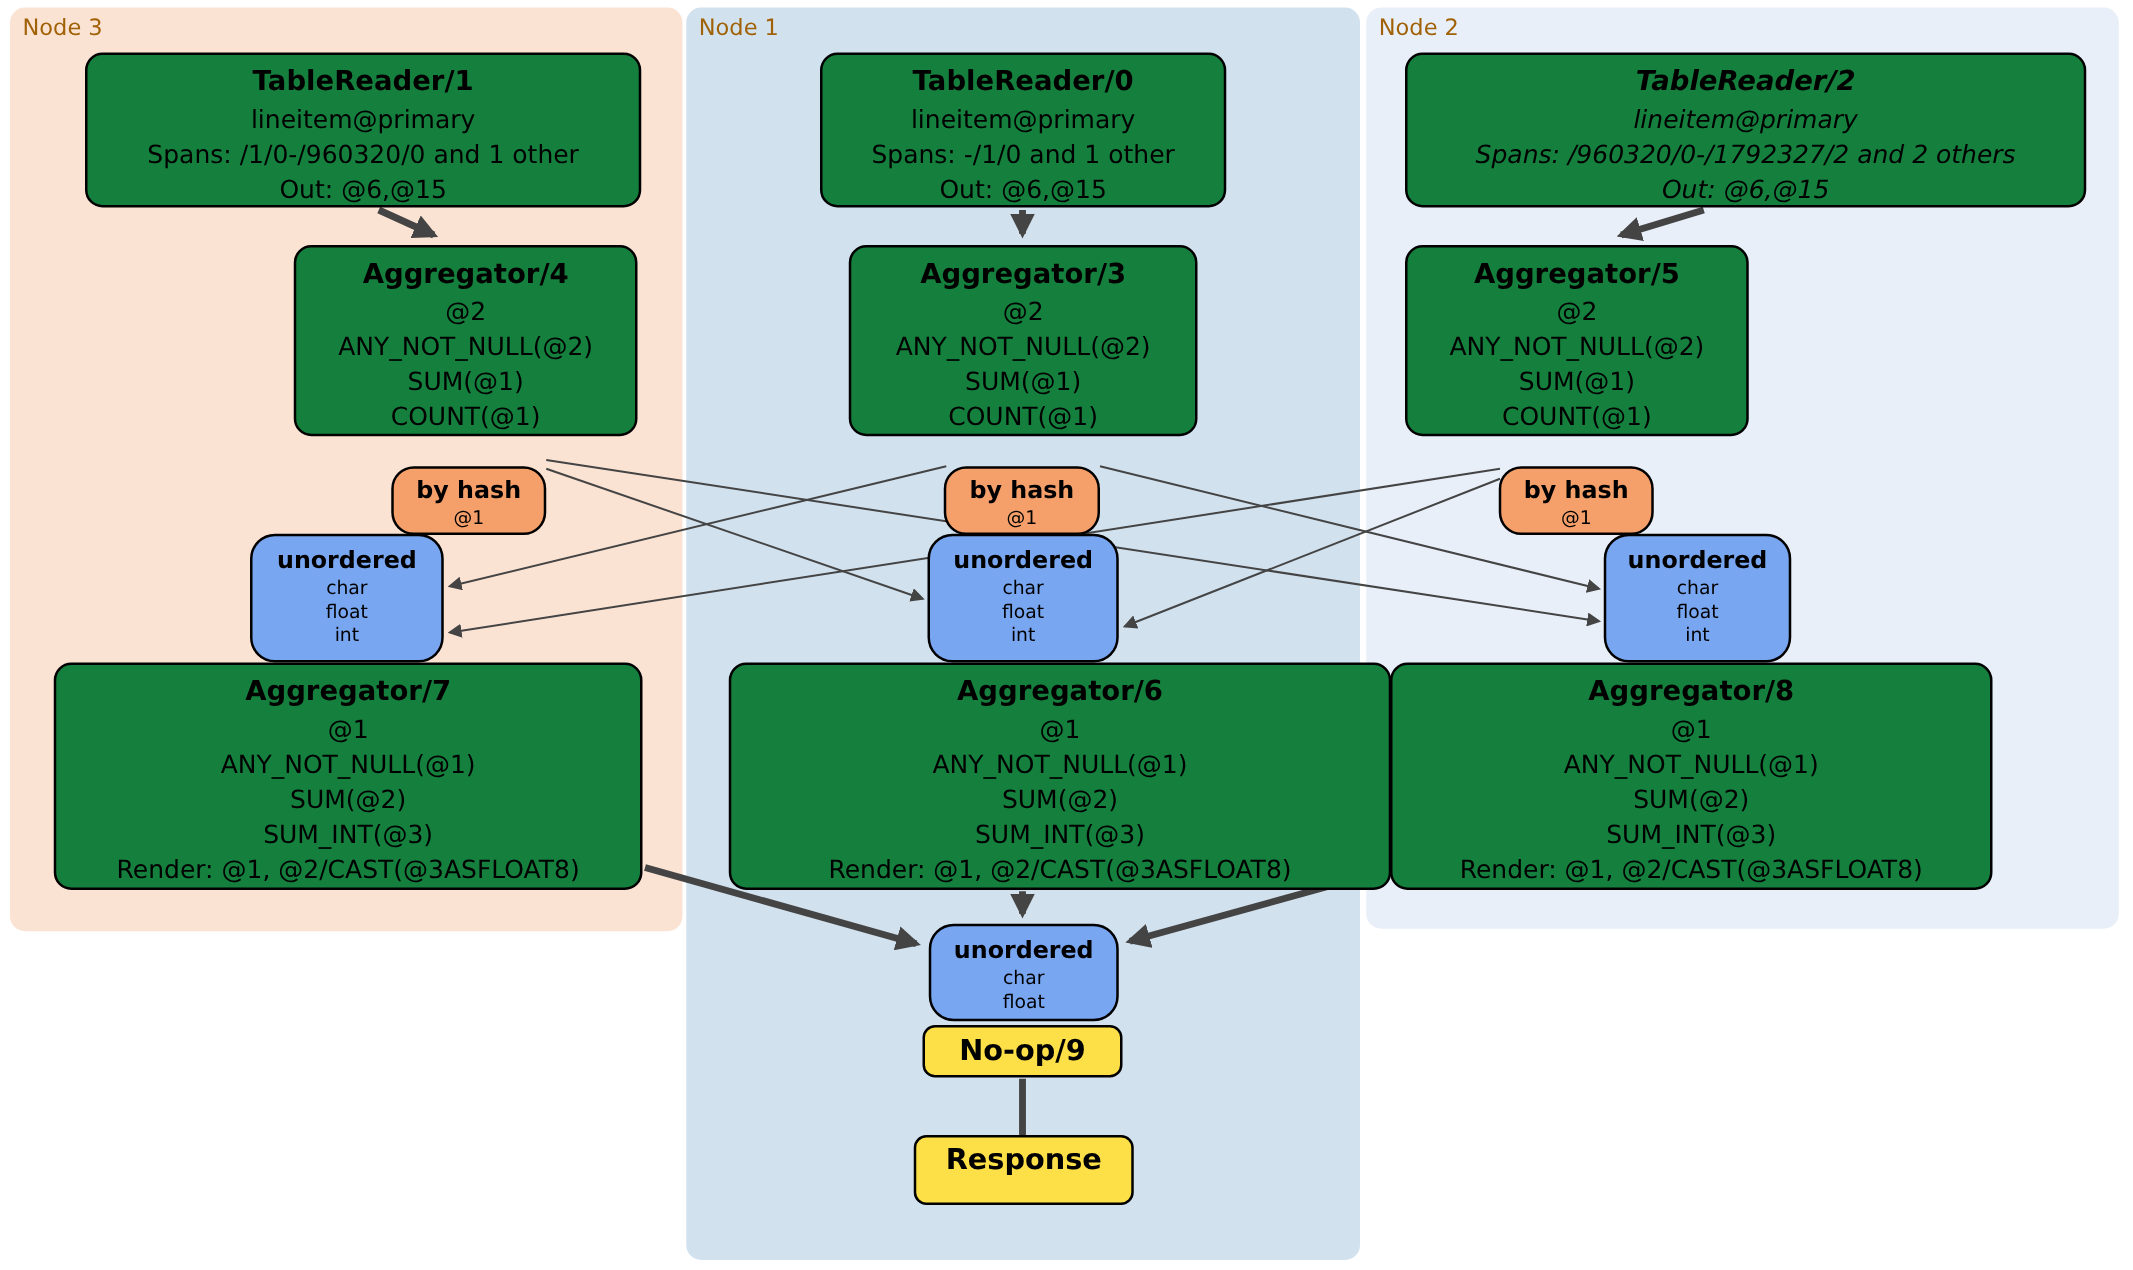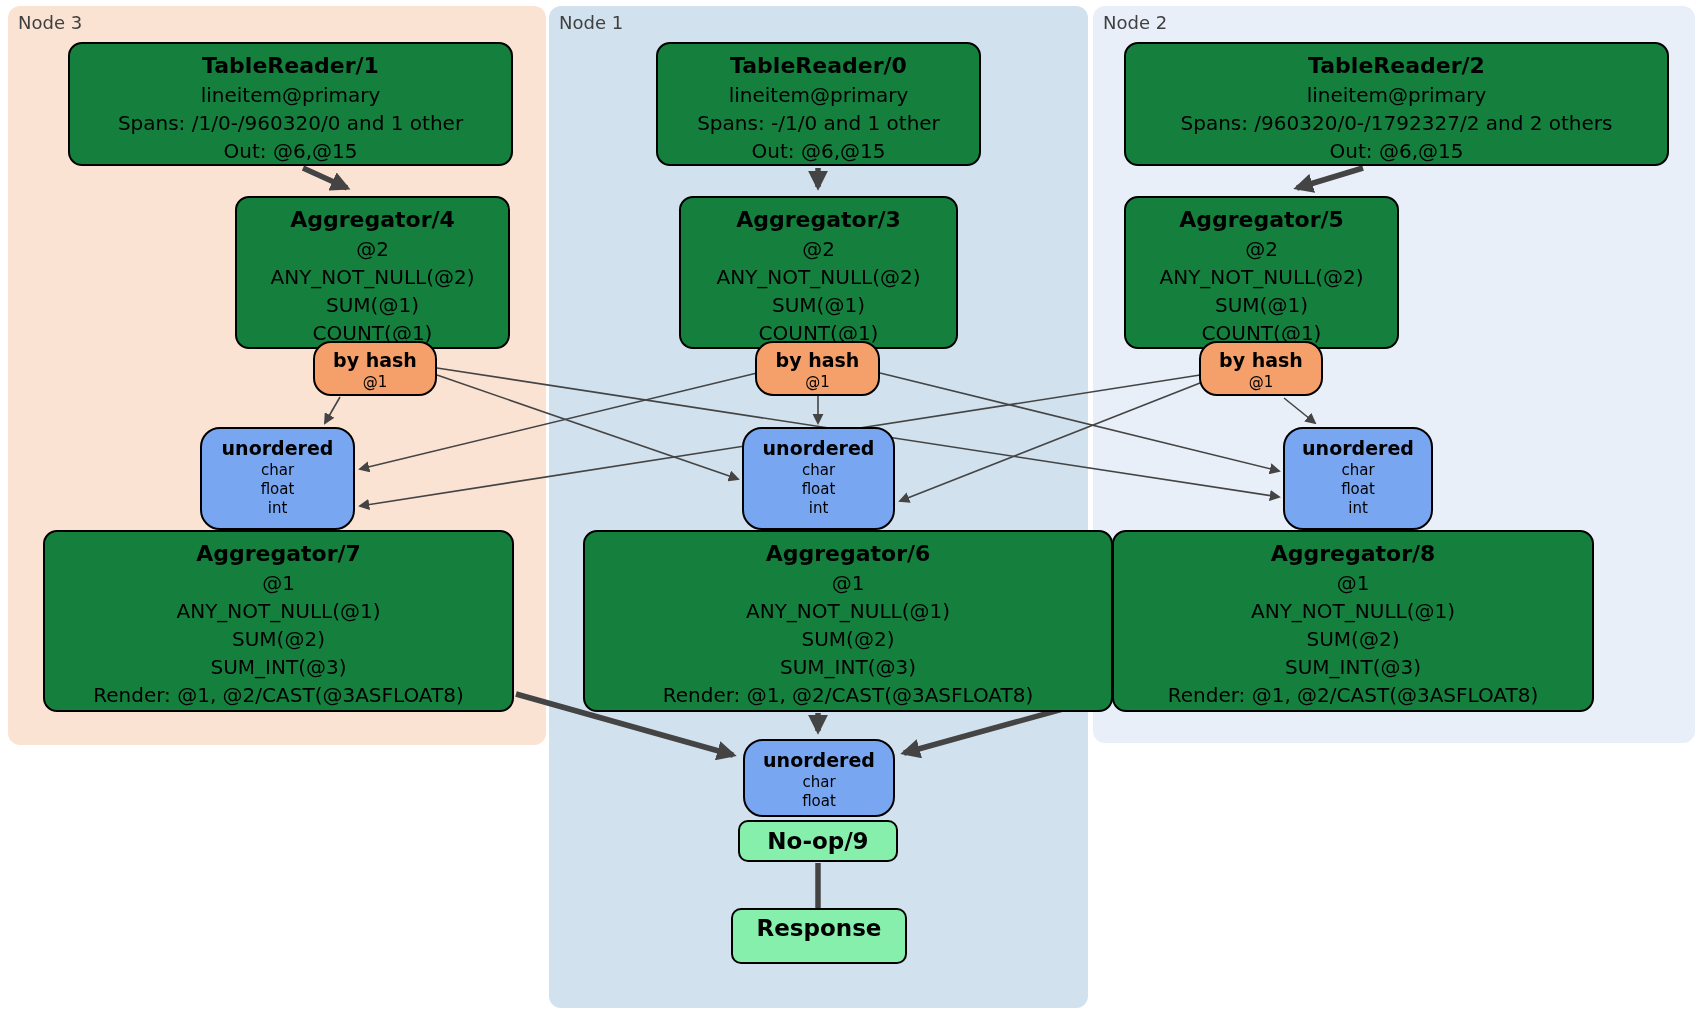--- a/index.html
+++ b/index.html
@@ -2,48 +2,48 @@
 <html><head>
 <meta charset="utf-8">
 <style>
   html,body{margin:0;padding:0;background:#ffffff;}
   #stage{
     position:relative;width:1706px;height:1016px;overflow:hidden;
     font-family:"DejaVu Sans","Liberation Sans",sans-serif;color:#000;
     background:#ffffff;
   }
   .panel{position:absolute;border-radius:12px;z-index:0;}
-  .panel-label{position:absolute;left:10px;top:6px;font-size:18px;color:#404040;}
+  .panel-label{position:absolute;left:10px;top:6px;font-size:18px;color:#a16207;}
   #panel-node3{left:8px;top:6px;width:538px;height:739px;background:#fbe3d4;}
   #panel-node1{left:549px;top:6px;width:539px;height:1002px;background:#d2e1ee;}
   #panel-node2{left:1093px;top:6px;width:602px;height:737px;background:#e9eff9;}
   #edges{position:absolute;left:0;top:0;z-index:1;}
   .edge{stroke:#444444;fill:none;}
   .edge.thin{stroke-width:1.6;}
   .edge.thick{stroke-width:5.5;}
   .pbox{
     position:absolute;background:#15803d;border:2px solid #000;border-radius:14px;
     text-align:center;box-sizing:border-box;z-index:2;padding-top:7px;
   }
   .pbox .title{font-weight:bold;font-size:22px;line-height:30px;white-space:nowrap;}
   .pbox .ln{font-size:20px;line-height:28px;white-space:nowrap;}
   .router{
     position:absolute;background:#f5a06a;border:2px solid #000;border-radius:18px;
-    text-align:center;box-sizing:border-box;z-index:3;padding-top:4px;
+    text-align:center;box-sizing:border-box;z-index:3;padding-top:4px;margin-top:32px;
   }
   .router .title{font-weight:bold;font-size:19px;line-height:26px;}
   .router .ln{font-size:15px;line-height:19px;}
   .sync{
     position:absolute;background:#78a6f1;border:2px solid #000;border-radius:20px;
     text-align:center;box-sizing:border-box;z-index:3;padding-top:7px;
   }
   .sync .title{font-weight:bold;font-size:19px;line-height:25px;}
   .sync .ln{font-size:15px;line-height:19px;}
   .smallbox{
-    position:absolute;background:#86efac;border:2px solid #000;border-radius:10px;
+    position:absolute;background:#fde047;border:2px solid #000;border-radius:10px;
     text-align:center;box-sizing:border-box;z-index:3;
   }
   .smallbox .title{font-weight:bold;font-size:23px;}
 </style>
 </head>
 <body>
 
 <div id="stage">
 
   <div class="panel" id="panel-node3">
@@ -142,21 +142,21 @@
   </div>
   <div class="pbox" style="left:583px;top:530px;width:530px;height:182px;">
     <div class="title">Aggregator/6</div>
     <div class="ln">@1</div>
     <div class="ln">ANY_NOT_NULL(@1)</div>
     <div class="ln">SUM(@2)</div>
     <div class="ln">SUM_INT(@3)</div>
     <div class="ln">Render: @1, @2/CAST(@3ASFLOAT8)</div>
   </div>
 
-  <div class="pbox" style="left:1124px;top:42px;width:545px;height:124px;">
+  <div class="pbox" style="left:1124px;top:42px;width:545px;height:124px;font-style:italic;">
     <div class="title">TableReader/2</div>
     <div class="ln">lineitem@primary</div>
     <div class="ln">Spans: /960320/0-/1792327/2 and 2 others</div>
     <div class="ln">Out: @6,@15</div>
   </div>
   <div class="pbox" style="left:1124px;top:196px;width:275px;height:153px;">
     <div class="title">Aggregator/5</div>
     <div class="ln">@2</div>
     <div class="ln">ANY_NOT_NULL(@2)</div>
     <div class="ln">SUM(@1)</div>

